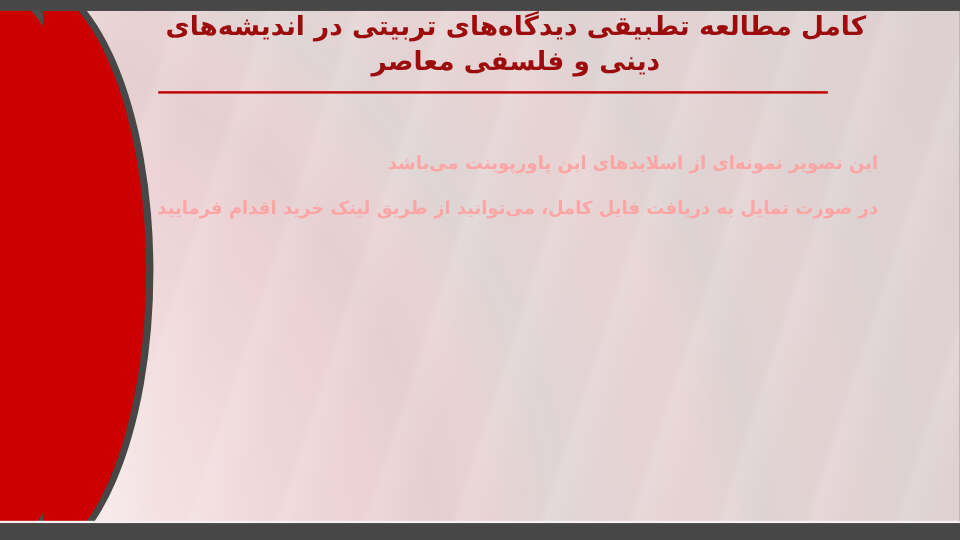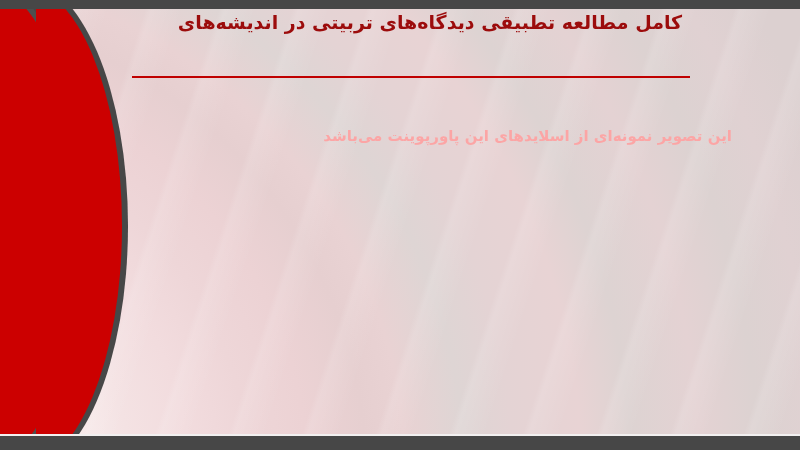--- a/index.html
+++ b/index.html
@@ -149,21 +149,21 @@
   .title-block {
     position: absolute;
     left: 100px;
     top: 8px;
     width: 660px;
     z-index: 10;
     text-align: center;
   }
   .title-line {
     color: #9c0c0c;
-    font-size: 19px;
+    font-size: 22px;
     font-weight: bold;
     line-height: 29px;
     direction: rtl;
     white-space: nowrap;
   }
   .title-rule {
     position: absolute;
     left: 132px;
     top: 76px;
     width: 558px;
@@ -201,24 +201,26 @@
 
   <div class="panel">
     <div class="panel-sheen"></div>
     <div class="panel-mask"></div>
     <div class="panel-mask-inner"></div>
     <div class="panel-bottom-line"></div>
   </div>
 
   <div class="title-block">
     <div class="title-line">کامل مطالعه تطبیقی دیدگاه‌های تربیتی در اندیشه‌های</div>
+    <div class="title-line">دینی و فلسفی معاصر</div>
   </div>
   <div class="title-rule"></div>
 
   <div class="body-block">
     <div class="body-line">این تصویر نمونه‌ای از اسلایدهای این پاورپوینت می‌باشد</div>
+    <div class="body-line">در صورت تمایل به دریافت فایل کامل، می‌توانید از طریق لینک خرید اقدام فرمایید</div>
   </div>
 
   <div class="frame-top"></div>
   <div class="frame-bottom-hi"></div>
   <div class="frame-bottom"></div>
 
 </div>
 
 </body></html>

